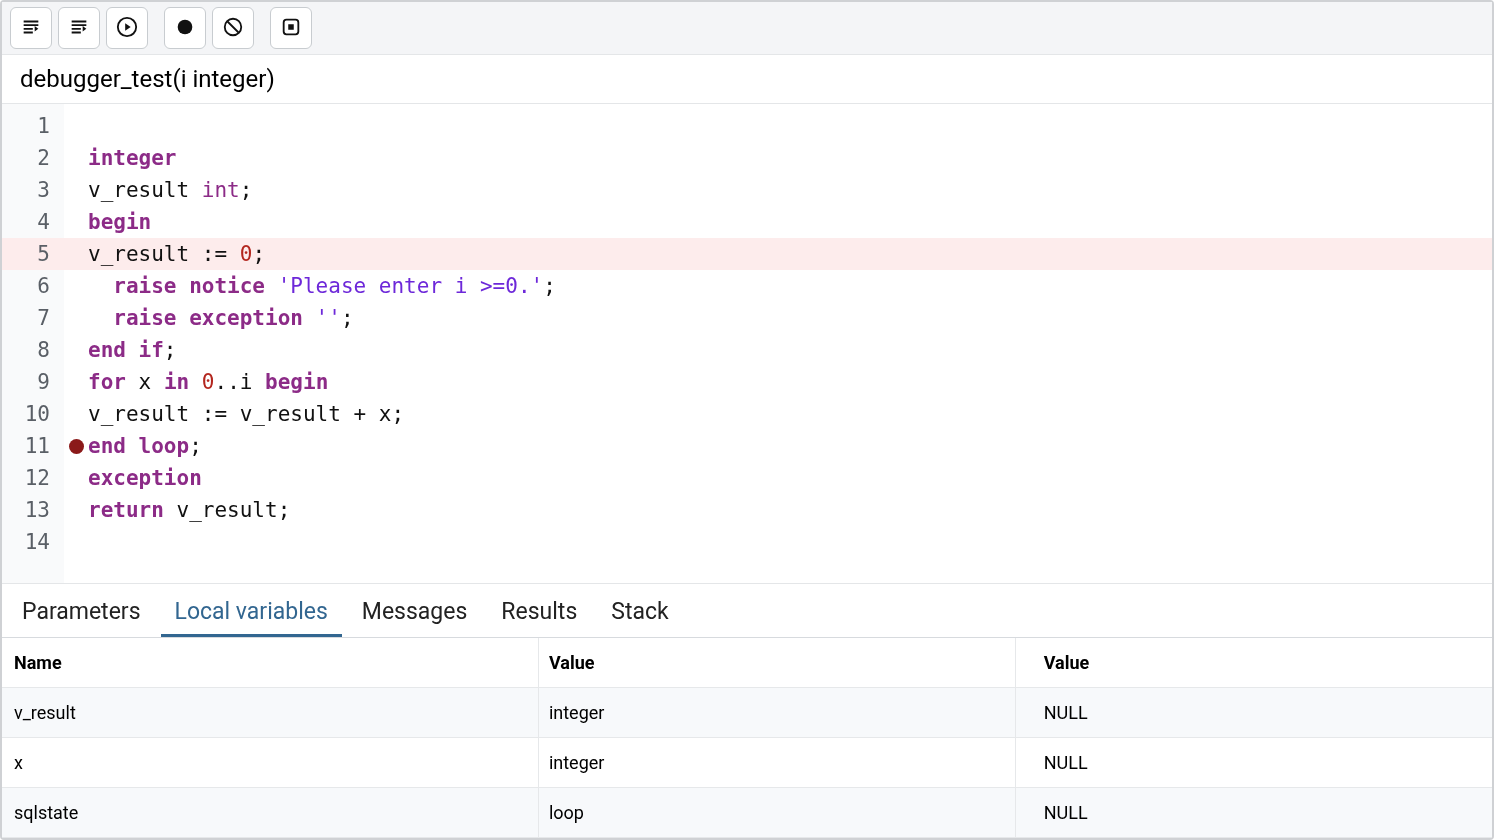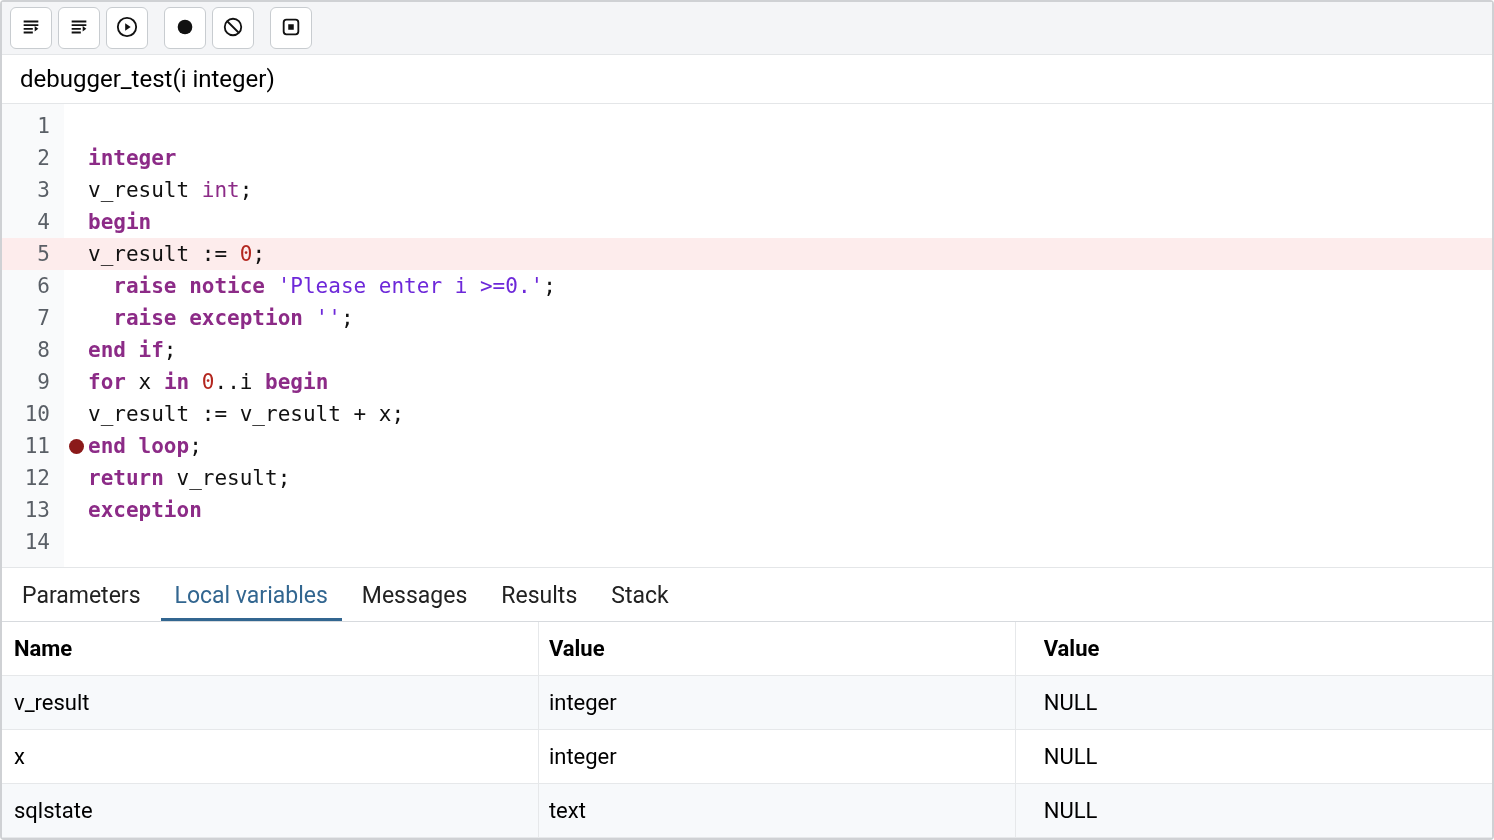--- a/index.html
+++ b/index.html
@@ -28,21 +28,21 @@
   .num { color: #b3261e; }
   .str { color: #6d28d9; }
   .ident { color: #111; }
 
   .tabs { display: flex; gap: 30px; padding: 10px 18px 0 18px; border-top: 1px solid #e4e6e8; background: #fff; font-size: 23px; }
   .tab { padding: 4px 2px 12px 2px; cursor: pointer; color: #222; }
   .tab.active { color: #326690; position: relative; }
   .tab.active::after { content: ""; position: absolute; left: -12px; right: -12px; bottom: 0; height: 3px; background: #326690; }
 
   .table-wrap { border-top: 1px solid #d7dade; overflow: auto; }
-  table { width: 100%; border-collapse: collapse; font-size: 22px; }
+  table { width: 100%; border-collapse: collapse; font-size: 18px; }
   th, td { text-align: left; padding: 14px 10px; border-bottom: 1px solid #e6e8ea; border-right: 1px solid #e6e8ea; }
   th { font-weight: 700; }
   tbody tr:nth-child(odd) { background: #f7f9fb; }
   th:first-child, td:first-child { padding-left: 12px; }
   th:last-child, td:last-child { border-right: none; padding-left: 28px; }
   col.c-name { width: 36%; }
   col.c-type { width: 32%; }
   col.c-val  { width: 32%; }
 </style>
 </head>
@@ -130,22 +130,22 @@
         <div class="code-line"><span class="kw">integer</span></div>
         <div class="code-line"><span class="ident">v_result </span><span class="type">int</span><span class="ident">;</span></div>
         <div class="code-line"><span class="kw">begin</span></div>
         <div class="code-line hl"><span class="ident">v_result := </span><span class="num">0</span><span class="ident">;</span></div>
         <div class="code-line"><span class="ident">  </span><span class="kw">raise notice</span><span class="ident"> </span><span class="str">'Please enter i &gt;=0.'</span><span class="ident">;</span></div>
         <div class="code-line"><span class="ident">  </span><span class="kw">raise exception</span><span class="ident"> </span><span class="str">''</span><span class="ident">;</span></div>
         <div class="code-line"><span class="kw">end if</span><span class="ident">;</span></div>
         <div class="code-line"><span class="kw">for</span><span class="ident"> x </span><span class="kw">in</span><span class="ident"> </span><span class="num">0</span><span class="ident">..i </span><span class="kw">begin</span></div>
         <div class="code-line"><span class="ident">v_result := v_result + x;</span></div>
         <div class="code-line"><span class="kw">end loop</span><span class="ident">;</span></div>
+        <div class="code-line"><span class="kw">exception</span></div>
         <div class="code-line"><span class="kw">return</span><span class="ident"> v_result;</span></div>
-        <div class="code-line"><span class="kw">exception</span></div>
       </div>
   </div>
 
   <div class="tabs" id="tabs">
       <div class="tab">Parameters</div>
       <div class="tab active">Local variables</div>
       <div class="tab">Messages</div>
       <div class="tab">Results</div>
       <div class="tab">Stack</div>
     </div>
@@ -170,20 +170,20 @@
             <td>integer</td>
             <td>NULL</td>
           </tr>
           <tr>
             <td>x</td>
             <td>integer</td>
             <td>NULL</td>
           </tr>
           <tr>
             <td>sqlstate</td>
-            <td>text</td>
+            <td>loop</td>
             <td>NULL</td>
           </tr>
         </tbody>
     </table>
   </div>
 
 </div>
 
 </body></html>

